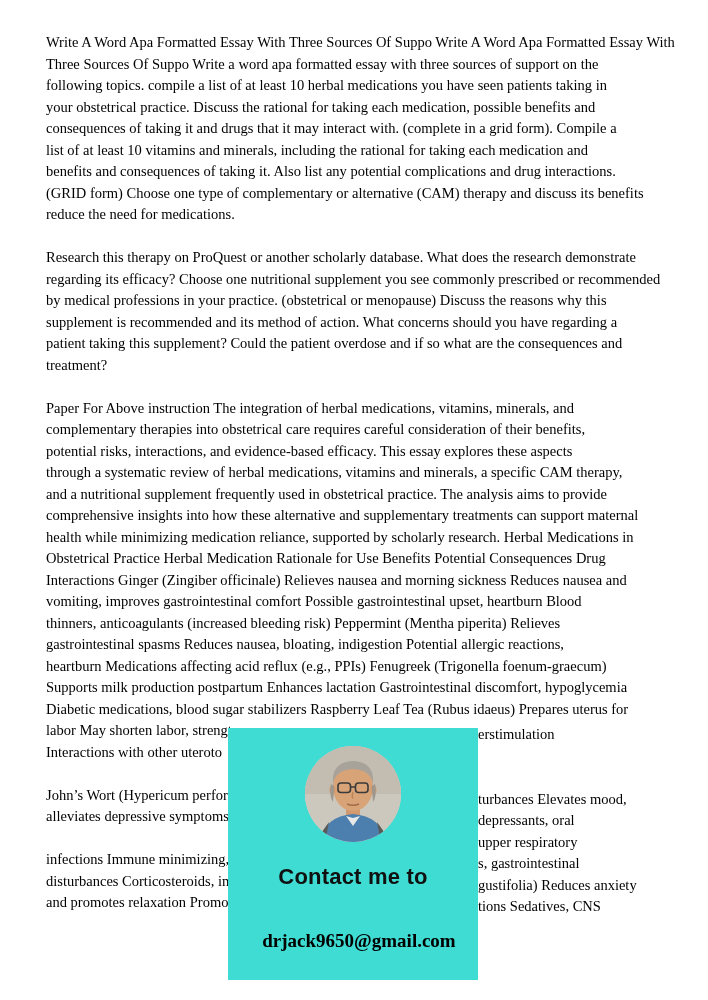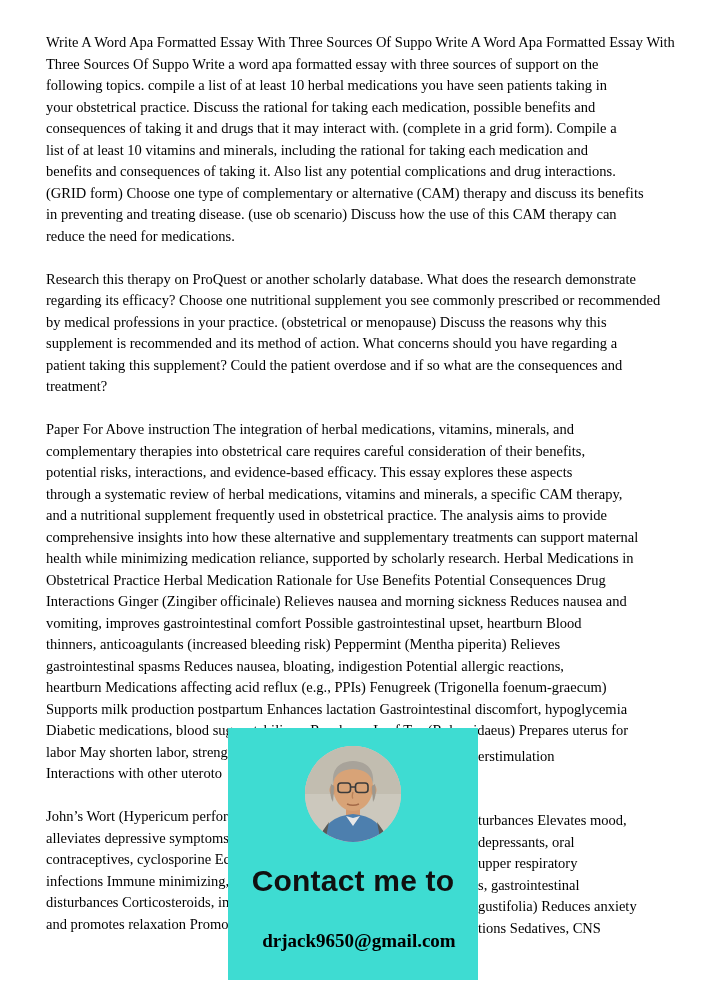--- a/index.html
+++ b/index.html
@@ -40,21 +40,21 @@
     width:96px; height:96px;
     border-radius:50%;
     overflow:hidden;
     background:#cfcbc2;
   }
   .promo-line {
     position:absolute;
     left:0; width:250px;
     font-family:"Liberation Sans", sans-serif;
     font-weight:bold;
-    font-size:30px;
+    font-size:22px;
     color:#101010;
     letter-spacing:0.2px;
   }
   .promo-line.l1 { top:136px; }
   .promo-line.l2 { top:166px; }
   .promo-email {
     position:absolute;
     left:6px; top:202px; width:250px;
     font-family:"Liberation Serif", serif;
     font-weight:bold;
@@ -70,21 +70,20 @@
   <div class="doc" id="doc" style="color: rgb(0, 0, 0);">
       <div class="para">
         <div class="line">Write A Word Apa Formatted Essay With Three Sources Of Suppo Write A Word Apa Formatted Essay With</div>
         <div class="line">Three Sources Of Suppo Write a word apa formatted essay with three sources of support on the</div>
         <div class="line">following topics. compile a list of at least 10 herbal medications you have seen patients taking in</div>
         <div class="line">your obstetrical practice. Discuss the rational for taking each medication, possible benefits and</div>
         <div class="line">consequences of taking it and drugs that it may interact with. (complete in a grid form). Compile a</div>
         <div class="line">list of at least 10 vitamins and minerals, including the rational for taking each medication and</div>
         <div class="line">benefits and consequences of taking it. Also list any potential complications and drug interactions.</div>
         <div class="line">(GRID form) Choose one type of complementary or alternative (CAM) therapy and discuss its benefits</div>
-        <div class="line">in preventing and treating disease. (use ob scenario) Discuss how the use of this CAM therapy can</div>
         <div class="line">reduce the need for medications.</div>
       </div>
       <div class="para">
         <div class="line">Research this therapy on ProQuest or another scholarly database. What does the research demonstrate</div>
         <div class="line">regarding its efficacy? Choose one nutritional supplement you see commonly prescribed or recommended</div>
         <div class="line">by medical professions in your practice. (obstetrical or menopause) Discuss the reasons why this</div>
         <div class="line">supplement is recommended and its method of action. What concerns should you have regarding a</div>
         <div class="line">patient taking this supplement? Could the patient overdose and if so what are the consequences and</div>
         <div class="line">treatment?</div>
       </div>
@@ -103,21 +102,21 @@
         <div class="line">gastrointestinal spasms Reduces nausea, bloating, indigestion Potential allergic reactions,</div>
         <div class="line">heartburn Medications affecting acid reflux (e.g., PPIs) Fenugreek (Trigonella foenum-graecum)</div>
         <div class="line">Supports milk production postpartum Enhances lactation Gastrointestinal discomfort, hypoglycemia</div>
         <div class="line">Diabetic medications, blood sugar stabilizers Raspberry Leaf Tea (Rubus idaeus) Prepares uterus for</div>
         <div class="line"><span>labor May shorten labor, strengt</span><span class="frag-right">erstimulation</span></div>
         <div class="line"><span>Interactions with other uteroto</span><span class="frag-right"></span></div>
       </div>
       <div class="para">
         <div class="line"><span>John’s Wort (Hypericum perfor</span><span class="frag-right">turbances Elevates mood,</span></div>
         <div class="line"><span>alleviates depressive symptoms</span><span class="frag-right">depressants, oral</span></div>
-        <div class="line"><span>contraceptives, cyclosporine Ec</span><span class="frag-right">upper respiratory</span></div>
+        <div class="line"><span class="frag-right">upper respiratory</span></div>
         <div class="line"><span>infections Immune minimizing,</span><span class="frag-right">s, gastrointestinal</span></div>
         <div class="line"><span>disturbances Corticosteroids, im</span><span class="frag-right">gustifolia) Reduces anxiety</span></div>
         <div class="line"><span>and promotes relaxation Promot</span><span class="frag-right">tions Sedatives, CNS</span></div>
       </div>
     </div>
 
   <div class="promo-card" style="background-color: rgb(62, 220, 210);">
     <div class="avatar">
       <svg viewBox="0 0 96 96" width="96" height="96" xmlns="http://www.w3.org/2000/svg">
         <rect width="96" height="96" fill="#ccc8bd"></rect>

